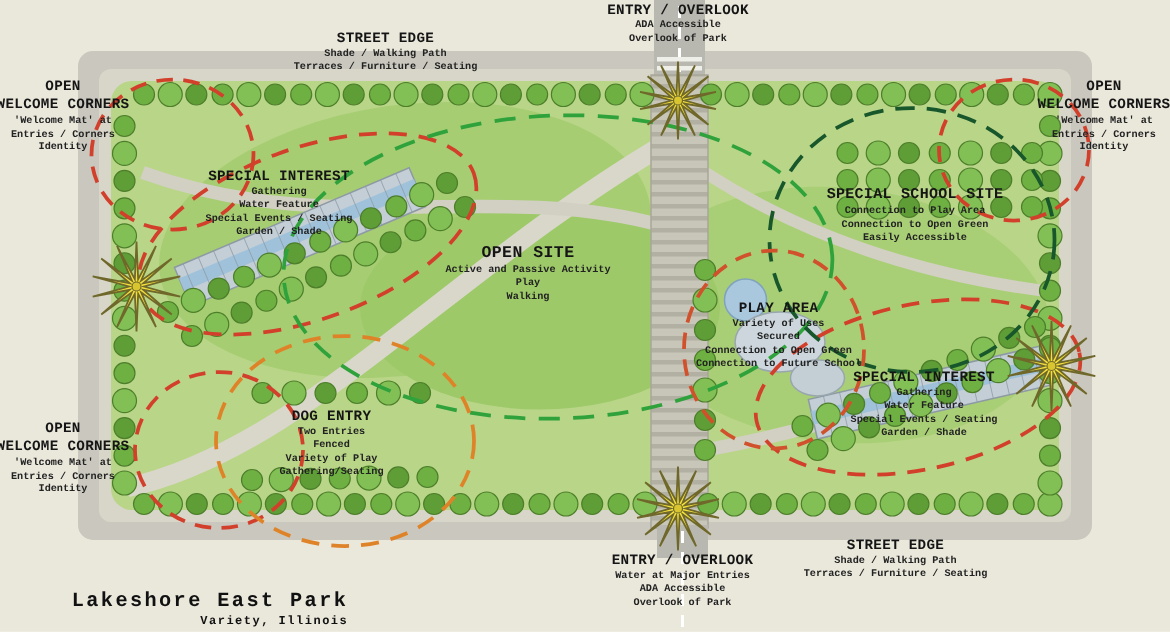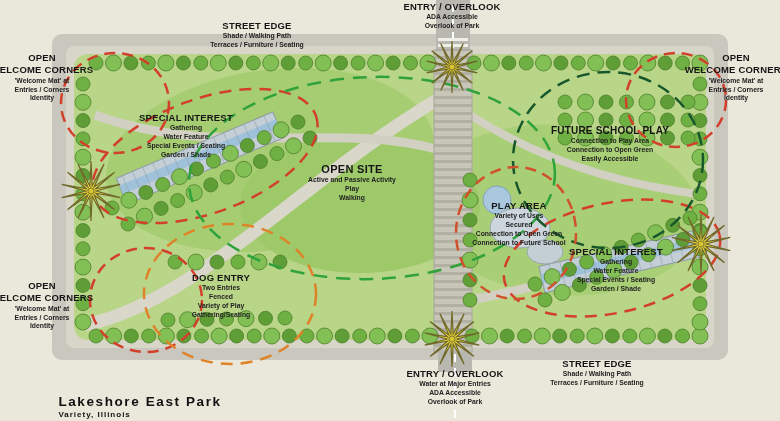--- a/index.html
+++ b/index.html
@@ -1,25 +1,25 @@
 <!DOCTYPE html>
 <html><head>
 <meta charset="utf-8">
 <style>
   html,body{margin:0;padding:0;}
   .stage{position:relative;width:780px;height:421px;background:#eae7db;overflow:hidden;
-         font-family:Liberation Sans, sans-serif;}
+         font-family:Liberation Mono, monospace;}
   .stage svg{position:absolute;left:0;top:0;}
   .label{position:absolute;transform:translateX(-50%);text-align:center;color:#151515;
          line-height:1.3;white-space:nowrap;}
   .label .h{font-weight:bold;font-size:9.5px;letter-spacing:.2px;}
   .label .h-lg{font-weight:bold;font-size:11px;letter-spacing:.3px;}
   .label .h-md{font-weight:bold;font-size:10px;letter-spacing:.2px;}
   .label .l{font-size:6.8px;font-weight:bold;color:#222;}
-  .project{position:absolute;left:140px;top:394px;transform:translateX(-50%);text-align:left;color:#111;}
+  .project{position:absolute;left:140px;top:394px;transform:translateX(-50%);text-align:right;color:#111;}
   .project .name{font-size:13.5px;font-weight:bold;letter-spacing:1.6px;}
   .project .loc{font-size:8px;font-weight:bold;letter-spacing:1px;margin-top:1px;}
 </style>
 </head>
 <body>
 
 <div class="stage">
 
   <svg width="780" height="421" viewBox="0 0 780 421">
     <defs>
@@ -304,21 +304,21 @@
 
   <div class="label" style="left:186px;top:112px">
     <div class="h">SPECIAL INTEREST</div>
     <div class="l">Gathering</div>
     <div class="l">Water Feature</div>
     <div class="l">Special Events / Seating</div>
     <div class="l">Garden / Shade</div>
   </div>
 
   <div class="label" style="left:610px;top:124px">
-    <div class="h-md">FUTURE SCHOOL PLAY</div>
+    <div class="h-md">SPECIAL SCHOOL SITE</div>
     <div class="l">Connection to Play Area</div>
     <div class="l">Connection to Open Green</div>
     <div class="l">Easily Accessible</div>
   </div>
 
   <div class="label" style="left:352px;top:162px">
     <div class="h-lg">OPEN SITE</div>
     <div class="l">Active and Passive Activity</div>
     <div class="l">Play</div>
     <div class="l">Walking</div>

